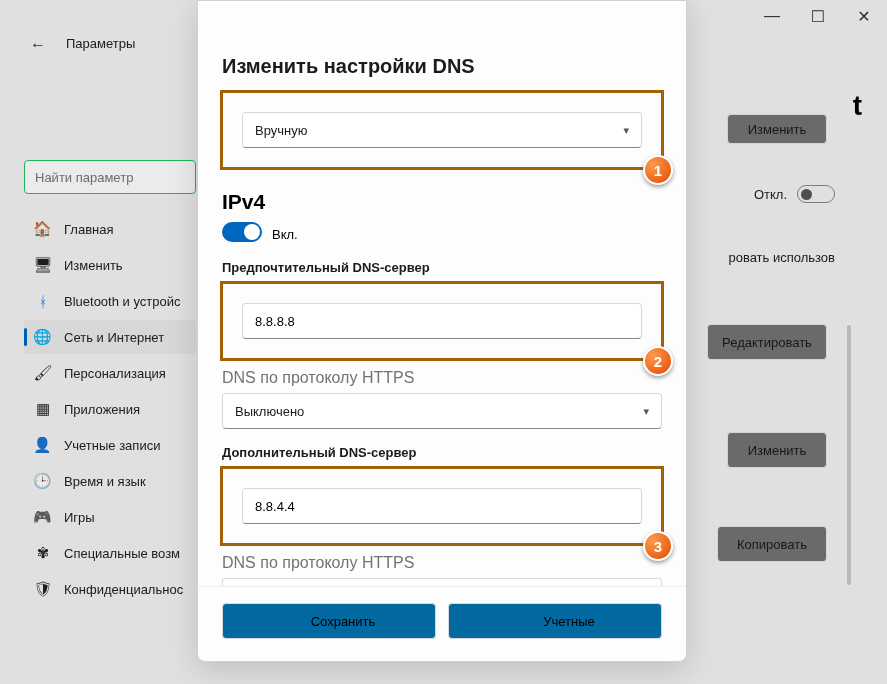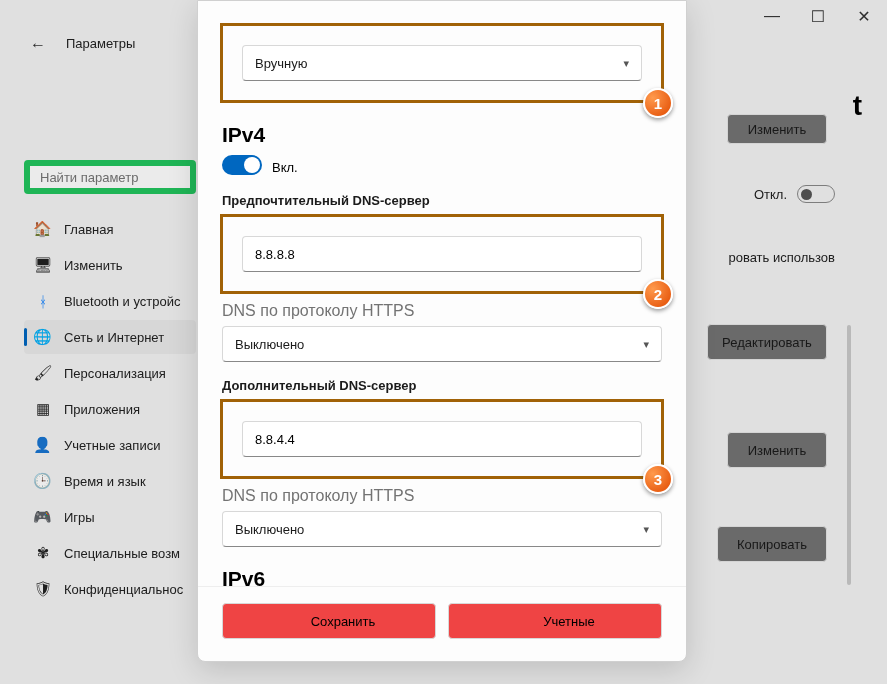--- a/index.html
+++ b/index.html
@@ -5,21 +5,21 @@
   * { box-sizing: border-box; margin: 0; padding: 0; font-family: "Segoe UI", Arial, sans-serif; }
   body { width: 887px; height: 684px; background: #f3f3f3; overflow: hidden; position: relative; }
 
   .window-controls { position: absolute; right: 0; top: 0; display: flex; }
   .win-btn { width: 46px; height: 32px; display: flex; align-items: center; justify-content: center; color: #333; }
 
   .back-row { position: absolute; top: 34px; left: 30px; display: flex; align-items: center; gap: 20px; }
   .back-arrow { font-size: 16px; color: #333; }
   .params { font-size: 13px; color: #222; }
 
-  .search-box { position: absolute; top: 160px; left: 24px; width: 172px; height: 34px; background: #fff; border: 6px solid #22c55e; border-radius: 4px; padding: 0 10px; display: flex; align-items: center; }
+  .search-box { position: absolute; top: 160px; left: 24px; width: 172px; height: 34px; background: #fff; border: 1px solid #22c55e; border-radius: 4px; padding: 0 10px; display: flex; align-items: center; }
   .search-box input { border: none; outline: none; font-size: 13px; width: 100%; background: transparent; }
 
   .sidebar { position: absolute; top: 212px; left: 24px; width: 172px; }
   .side-item { display: flex; align-items: center; gap: 12px; padding: 8px 10px; font-size: 13px; color: #222; border-radius: 4px; margin-bottom: 2px; white-space: nowrap; overflow: hidden; }
   .side-item.active { background: #eaeaea; position: relative; }
   .side-item.active::before { content:""; position:absolute; left:0; top:8px; bottom:8px; width:3px; background:#0067c0; border-radius:2px; }
   .side-icon { width: 18px; height: 18px; display: flex; align-items: center; justify-content: center; font-size: 15px; }
   .bg-title-t { position: absolute; right: 25px; top: 90px; font-size: 28px; font-weight: 600; }
   .bg-scroll { position:absolute; right: 36px; top: 325px; width: 4px; height: 260px; background:#c9c9c9; border-radius:2px;}
   .bg-btn { position: absolute; background: #737373; border: 1px solid #e6e6e6; border-radius: 4px; font-size: 13px; color: #1b1b1b; display: flex; align-items: center; justify-content: center; }
@@ -48,21 +48,21 @@
 
   .ipv4-title { font-size: 21px; font-weight: 700; margin-top: 22px; margin-bottom: 8px; }
   .toggle-row { display: flex; align-items: flex-end; gap: 10px; margin-bottom: 18px; }
   .toggle-on { width: 40px; height: 20px; background: #0067c0; border-radius: 10px; position: relative; }
   .toggle-on::after { content:""; position:absolute; right:2px; top:2px; width:16px; height:16px; background:#fff; border-radius:50%; }
   .toggle-lbl { font-size: 13px; }
 
   .block { margin-bottom: 16px; }
 
   .dialog-footer { padding: 16px 24px 22px 24px; display: flex; gap: 12px; border-top: 1px solid #eee; }
-  .foot-btn { flex: 1; height: 36px; background: #ef4444; border: 1px solid #d8d8d8; border-radius: 4px; font-size: 13px; display: flex; align-items: center; justify-content: center; padding-left: 28px; }
+  .foot-btn { flex: 1; height: 36px; background: #0369a1; border: 1px solid #d8d8d8; border-radius: 4px; font-size: 13px; display: flex; align-items: center; justify-content: center; padding-left: 28px; }
 </style>
 </head>
 <body>
 
 <div class="window-controls">
   <div class="win-btn">—</div>
   <div class="win-btn">☐</div>
   <div class="win-btn">✕</div>
 </div>
 
@@ -130,20 +130,21 @@
 </div>
 <div class="bg-text-1">ровать использов</div>
 <div class="bg-btn b2">Редактировать</div>
 <div class="bg-btn b3">Изменить</div>
 <div class="bg-btn b4">Копировать</div>
 <div class="bg-scroll"></div>
 
 <div class="overlay"></div>
 <div class="dialog">
   <div class="dialog-body">
+    <div class="dialog-title">Изменить настройки DNS</div>
 
     <div class="hi">
       <div class="select">
         <span>Вручную</span>
         <span class="chev">▾</span>
       </div>
       <div class="callout">1</div>
     </div>
 
     <div class="ipv4-title">IPv4</div>

